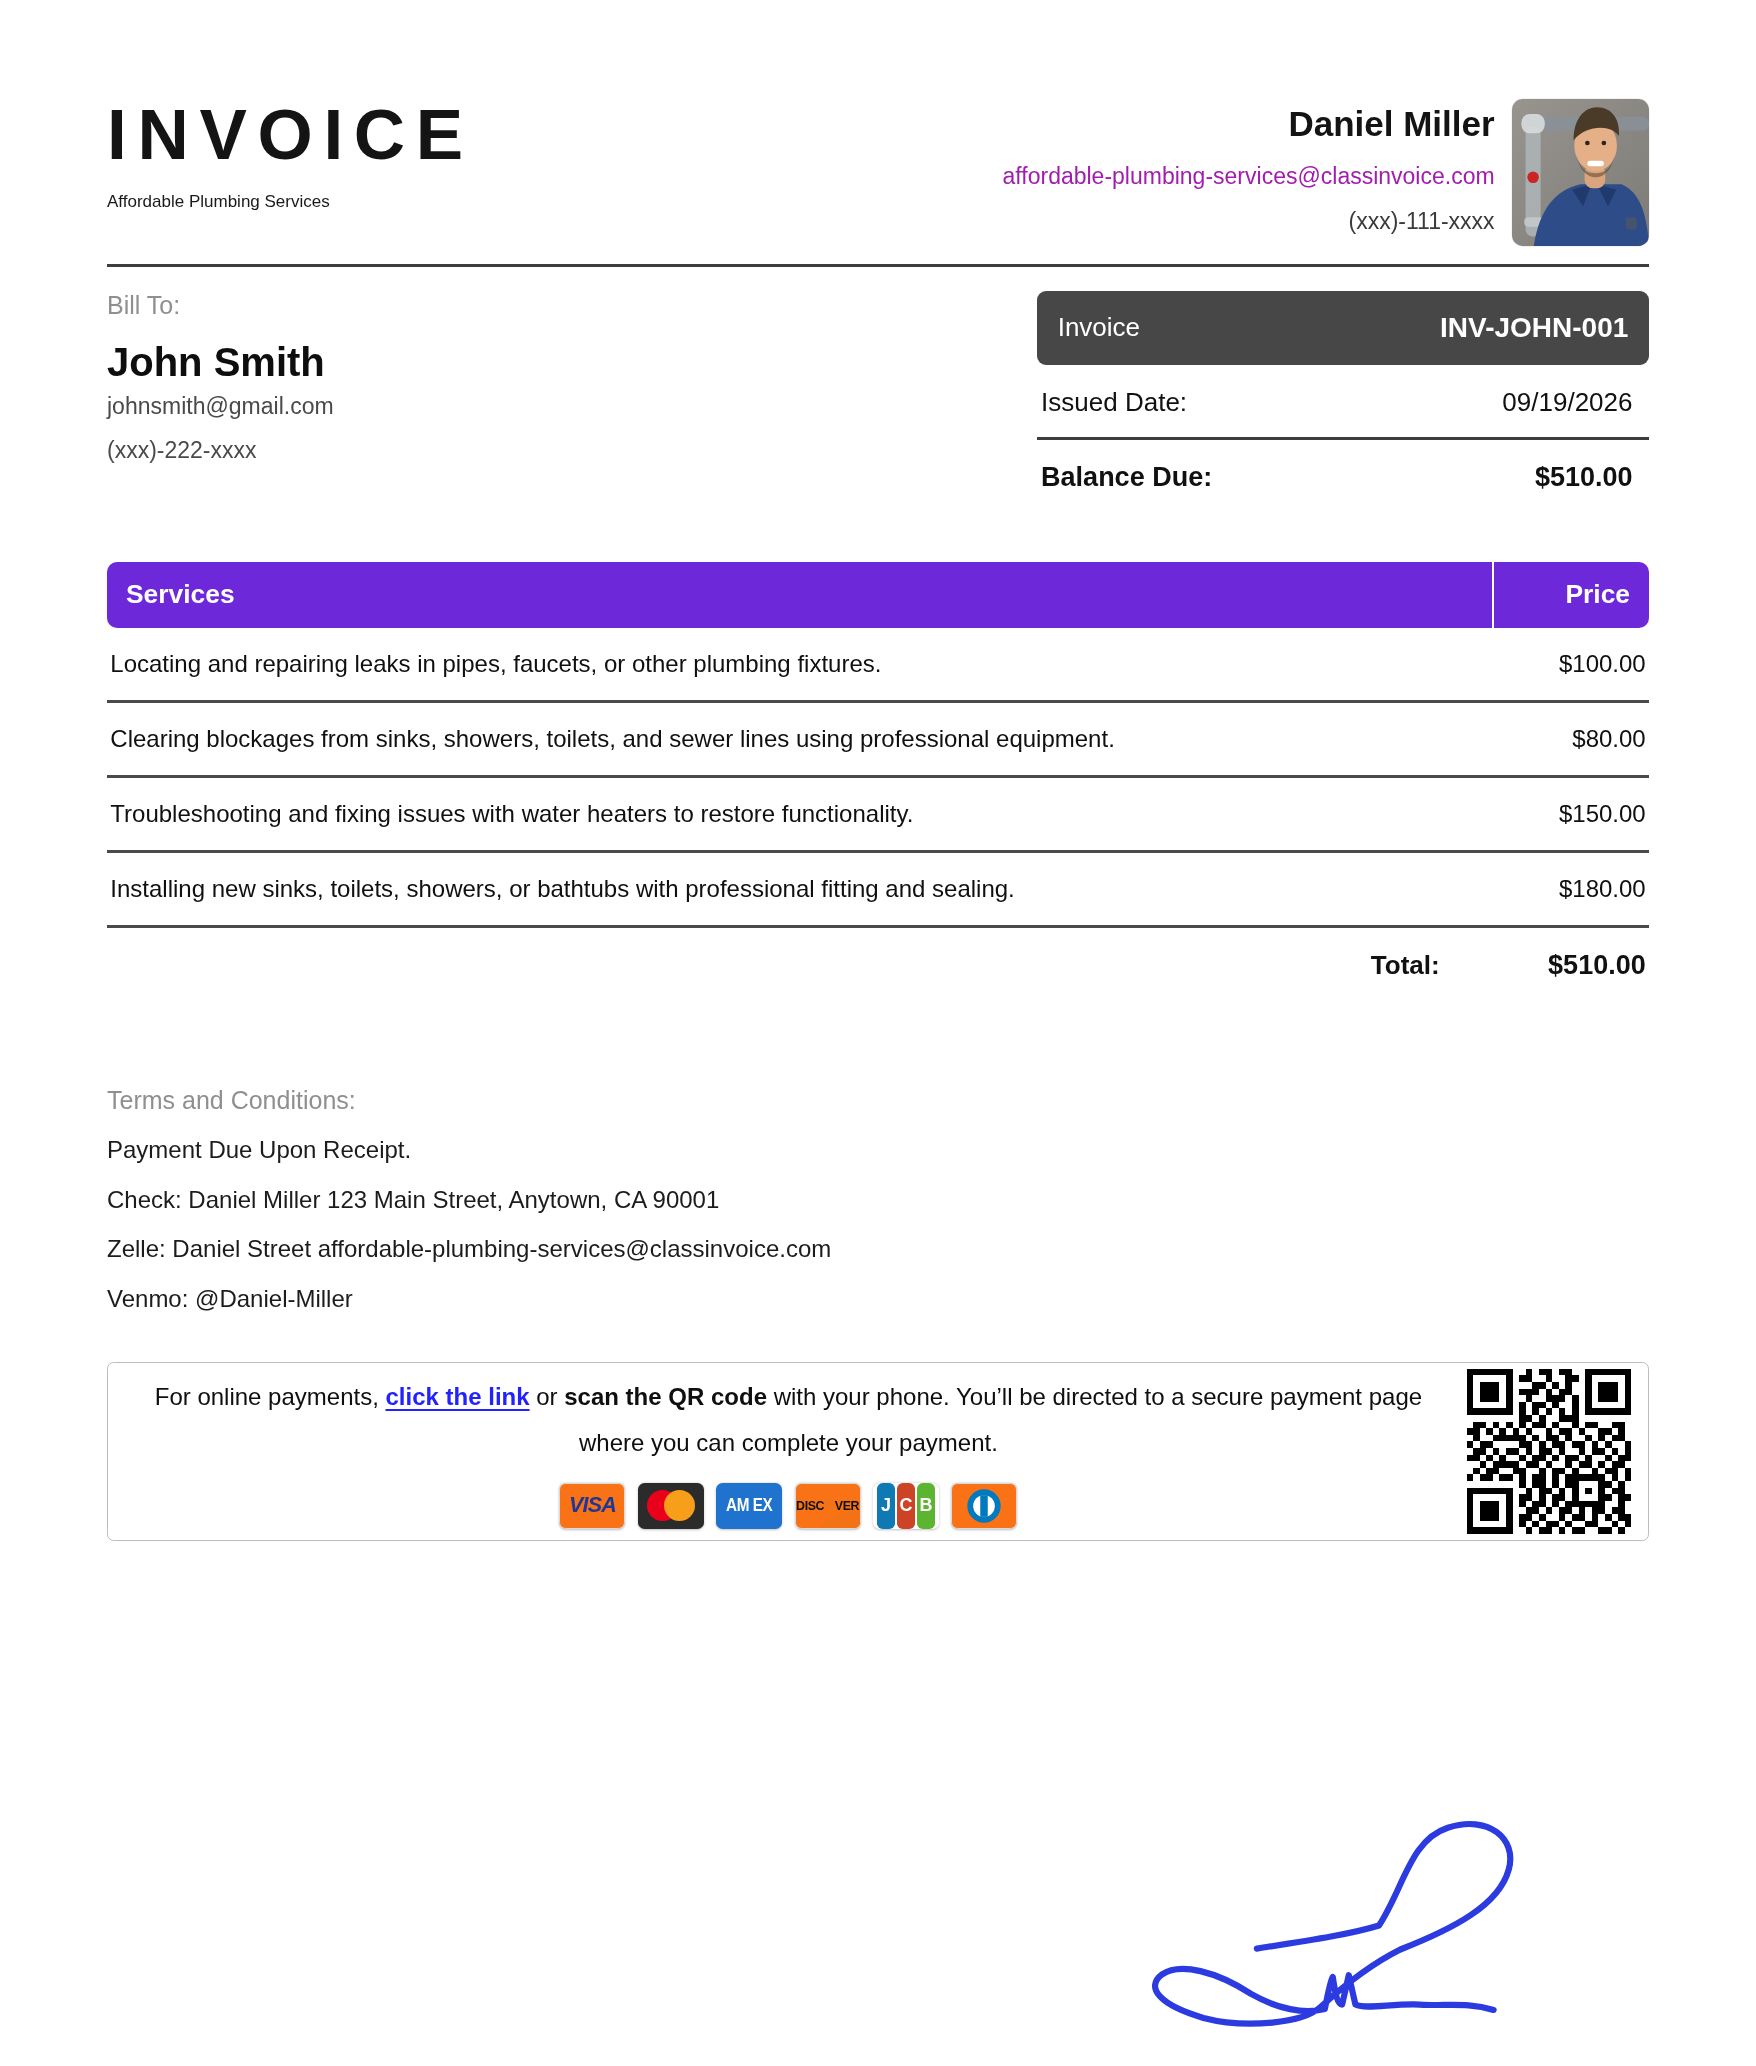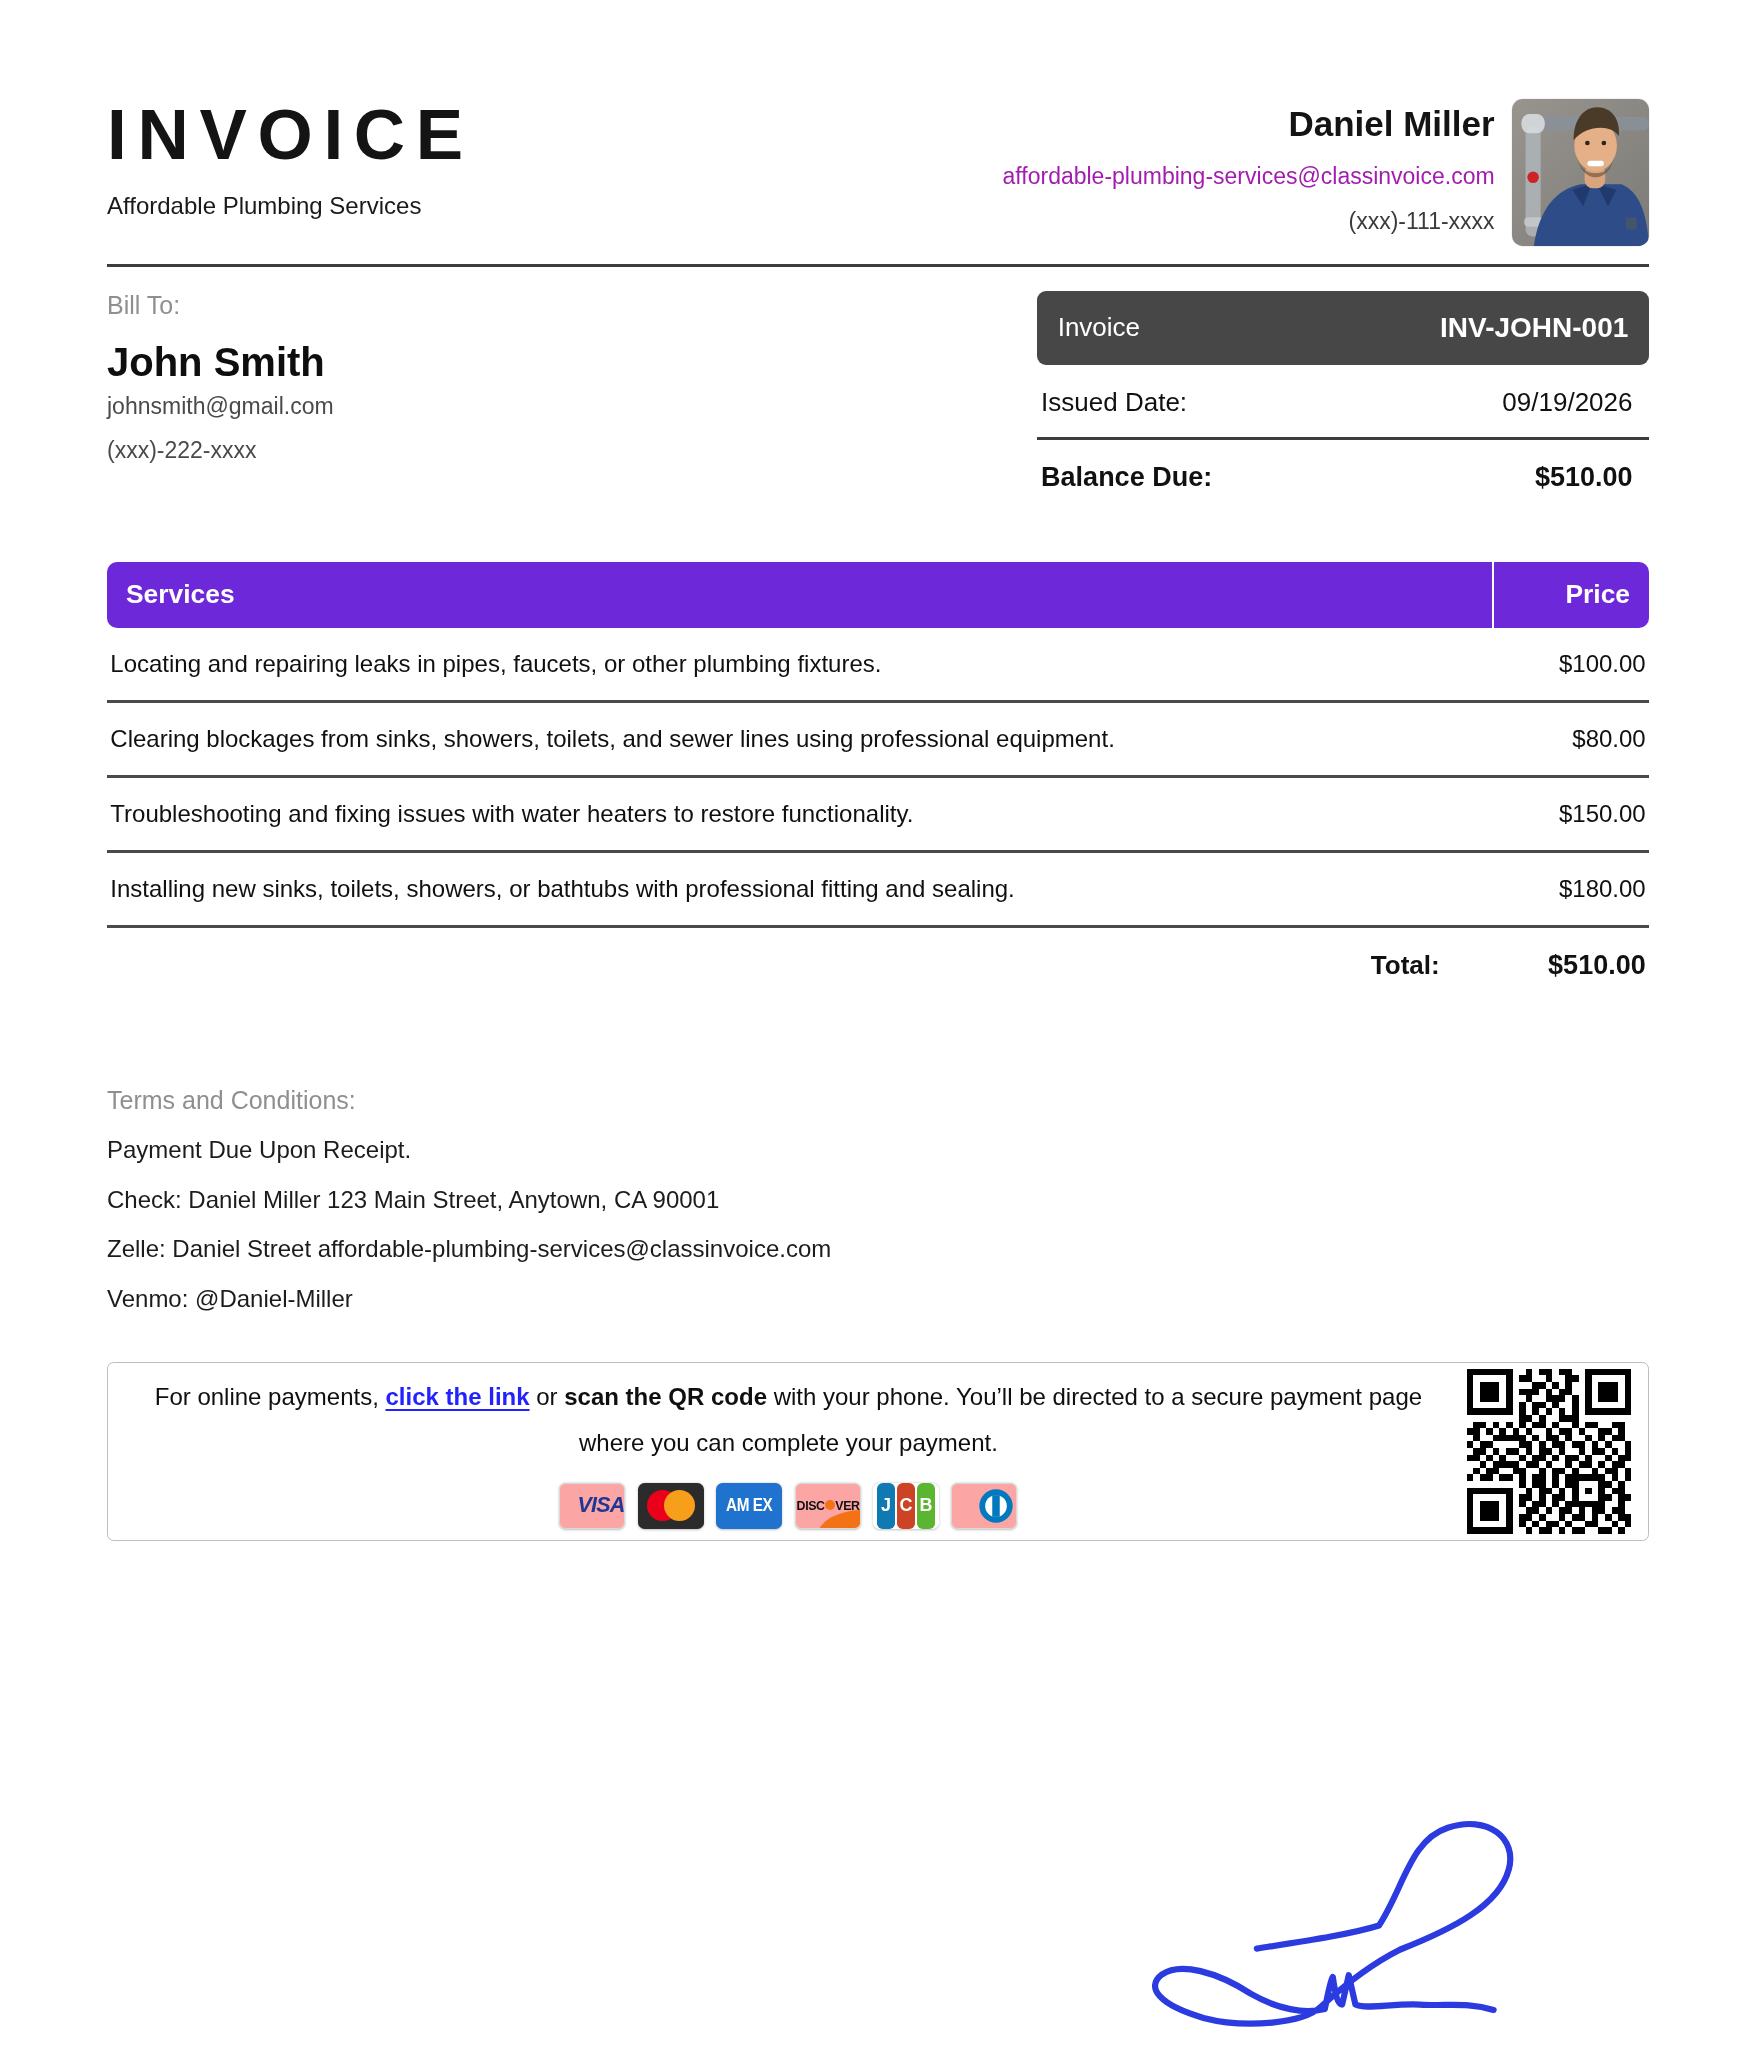--- a/index.html
+++ b/index.html
@@ -9,21 +9,21 @@
     box-sizing:border-box;
     padding:99px 107px 0 107px;
     font-family:"Liberation Sans","DejaVu Sans",sans-serif;
     color:#111;
     background:#ffffff;
     overflow:hidden;
   }
   
   .header{display:flex;justify-content:space-between;align-items:flex-start;}
   .invoice-title{font-size:71px;font-weight:800;letter-spacing:10.7px;color:#141414;line-height:1;}
-  .subtitle{font-size:24px;color:#1a1a1a;margin-top:21.5px;}
+  .subtitle{font-size:17px;color:#1a1a1a;margin-top:21.5px;}
   .header-right{display:flex;align-items:flex-start;gap:17.4px;}
   .provider-info{text-align:right;padding-top:5px;}
   .provider-name{font-size:35px;font-weight:800;color:#141414;}
   .provider-email{font-size:23px;color:#a21caf;margin-top:19px;}
   .provider-phone{font-size:23px;color:#3b3b3b;margin-top:18px;}
   .photo{width:137px;height:147px;border-radius:10.7px;overflow:hidden;flex:0 0 auto;box-shadow:0 0 0 0.4px #e3e3e3;}
   .photo svg{display:block;width:100%;height:100%;}
   .rule{height:2.9px;background:#3d3d3d;margin-top:18px;}
   
   .bill-row{display:flex;justify-content:space-between;margin-top:24px;}
@@ -68,21 +68,21 @@
     border:1.7px solid #bdbdbd;border-radius:6.6px;
     display:flex;align-items:center;gap:20.7px;
     padding:9px 16.5px 9px 23px;height:179px;box-sizing:border-box;
   }
   .payment-left{flex:1;text-align:center;}
   .payment-text{font-size:24px;line-height:1.9;color:#0f0f0f;}
   .payment-link{color:#2222ff;font-weight:800;text-decoration:underline;text-underline-offset:4.1px;cursor:pointer;}
   .payment-bold{font-weight:800;}
   .cards{display:flex;justify-content:center;align-items:center;gap:12.4px;margin-top:17.4px;}
   .card{width:66px;height:46px;border-radius:6.6px;position:relative;overflow:hidden;box-shadow:0 0.8px 2.5px rgba(0,0,0,.25);flex:0 0 auto;}
-  .card.white{background:#fca5a5;border:0.8px solid #d9d9d9;box-sizing:border-box;justify-content:flex-end;}
+  .card.white{background:#f97316;border:0.8px solid #d9d9d9;box-sizing:border-box;}
   .card-visa{display:flex;align-items:center;justify-content:center;}
   .visa-word{font-size:21.5px;font-weight:800;font-style:italic;color:#1f3695;letter-spacing:-0.8px;}
   .card-mc{background:#2b2b2b;}
   .mc-red,.mc-orange{position:absolute;top:7.4px;width:31px;height:31px;border-radius:50%;}
   .mc-red{left:9px;background:#eb001b;}
   .mc-orange{left:26px;background:#f79e1b;}
   .card-amex{background:#1f72cd;display:flex;align-items:center;justify-content:center;line-height:.92;}
   .amex-line{color:#fff;font-weight:800;font-size:18px;letter-spacing:-0.4px;transform:scaleX(.85);}
   .card-disc{display:flex;align-items:center;justify-content:center;}
   .disc-word{font-size:12.4px;font-weight:800;color:#101010;letter-spacing:-0.4px;z-index:2;}

